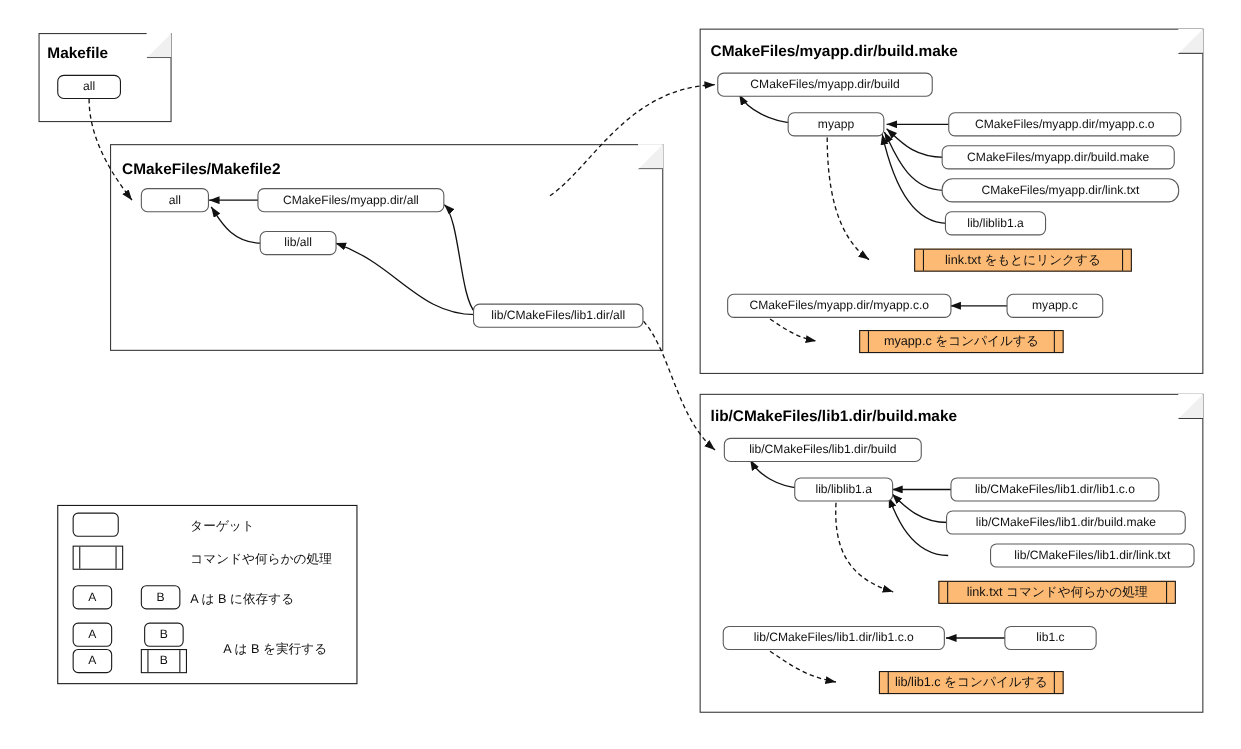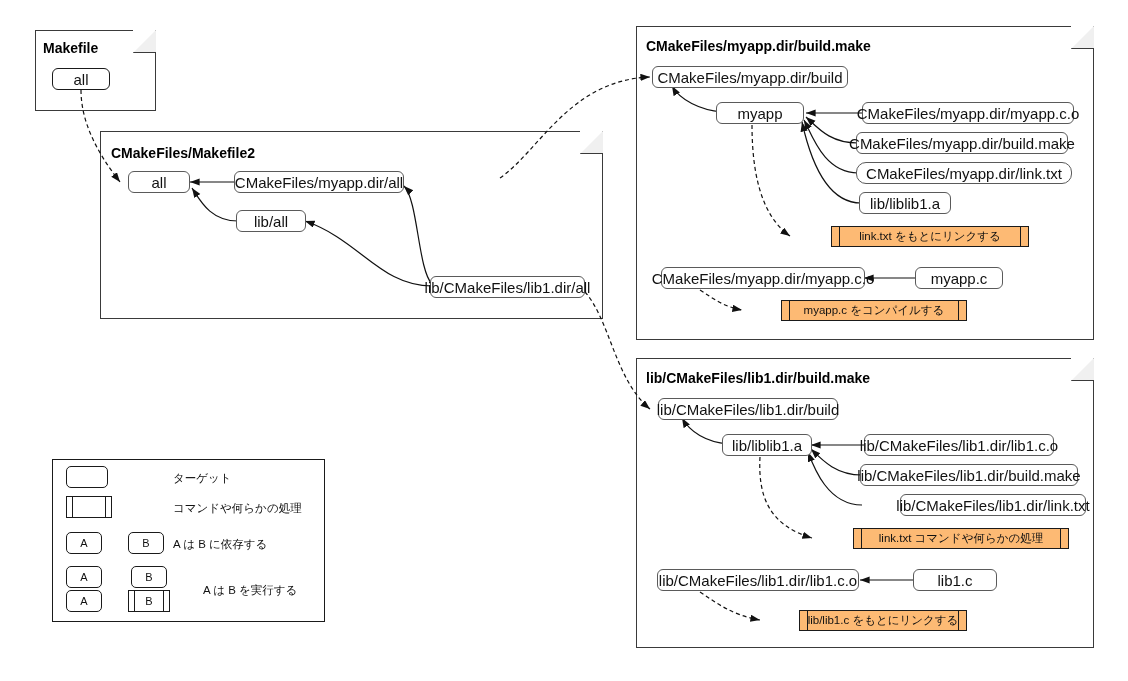--- a/index.html
+++ b/index.html
@@ -13,21 +13,21 @@
   }
   #root{position:absolute;left:0;top:0;width:1128px;height:681px;}
   svg.layer{position:absolute;left:0;top:0;width:1128px;height:681px;pointer-events:none;}
   .node{
     position:absolute;
     box-sizing:border-box;
     border:1.2px solid #5a5a5a;
     border-radius:6px;
     background:#ffffff;
     display:flex;align-items:center;justify-content:center;
-    font-size:15px;
+    font-size:11px;
     line-height:1;
     white-space:nowrap;
     color:#111;
   }
   .node.black{border-color:#1a1a1a;}
   .cmd{
     position:absolute;
     box-sizing:border-box;
     border:1.3px solid #1a1a1a;
     background:#fdba74;
@@ -213,21 +213,21 @@
   <div class="cmd" style="left:750px;top:300px;width:186px;height:21px;">myapp.c をコンパイルする</div>
 
   <div class="node" style="left:658px;top:398px;width:180px;height:22px;">lib/CMakeFiles/lib1.dir/build</div>
   <div class="node" style="left:722px;top:434px;width:90px;height:22px;">lib/liblib1.a</div>
   <div class="node" style="left:864px;top:434px;width:190px;height:22px;">lib/CMakeFiles/lib1.dir/lib1.c.o</div>
   <div class="node" style="left:860px;top:464px;width:218px;height:22px;">lib/CMakeFiles/lib1.dir/build.make</div>
   <div class="node" style="left:860px;top:494px;width:186px;height:22px;margin-left:40px;">lib/CMakeFiles/lib1.dir/link.txt</div>
   <div class="cmd" style="left:822px;top:528px;width:216px;height:21px;">link.txt コマンドや何らかの処理</div>
   <div class="node" style="left:657px;top:569px;width:202px;height:22px;">lib/CMakeFiles/lib1.dir/lib1.c.o</div>
   <div class="node" style="left:913px;top:569px;width:84px;height:22px;">lib1.c</div>
-  <div class="cmd" style="left:768px;top:610px;width:168px;height:21px;">lib/lib1.c をもとにリンクする</div>
+  <div class="cmd" style="left:768px;top:610px;width:168px;height:21px;">lib/lib1.c をコンパイルする</div>
 
   <div class="legend" style="left:52px;top:459px;width:273px;height:163px;"></div>
 
   <div class="lg-node" style="left:66px;top:466px;width:42px;height:22px;"></div>
   <div class="legend-text" style="left:173px;top:471px;">ターゲット</div>
 
   <div class="lg-cmd" style="left:66px;top:496px;width:46px;height:22px;"></div>
   <div class="legend-text" style="left:173px;top:501px;">コマンドや何らかの処理</div>
 
   <div class="lg-node" style="left:66px;top:532px;width:36px;height:22px;">A</div>

